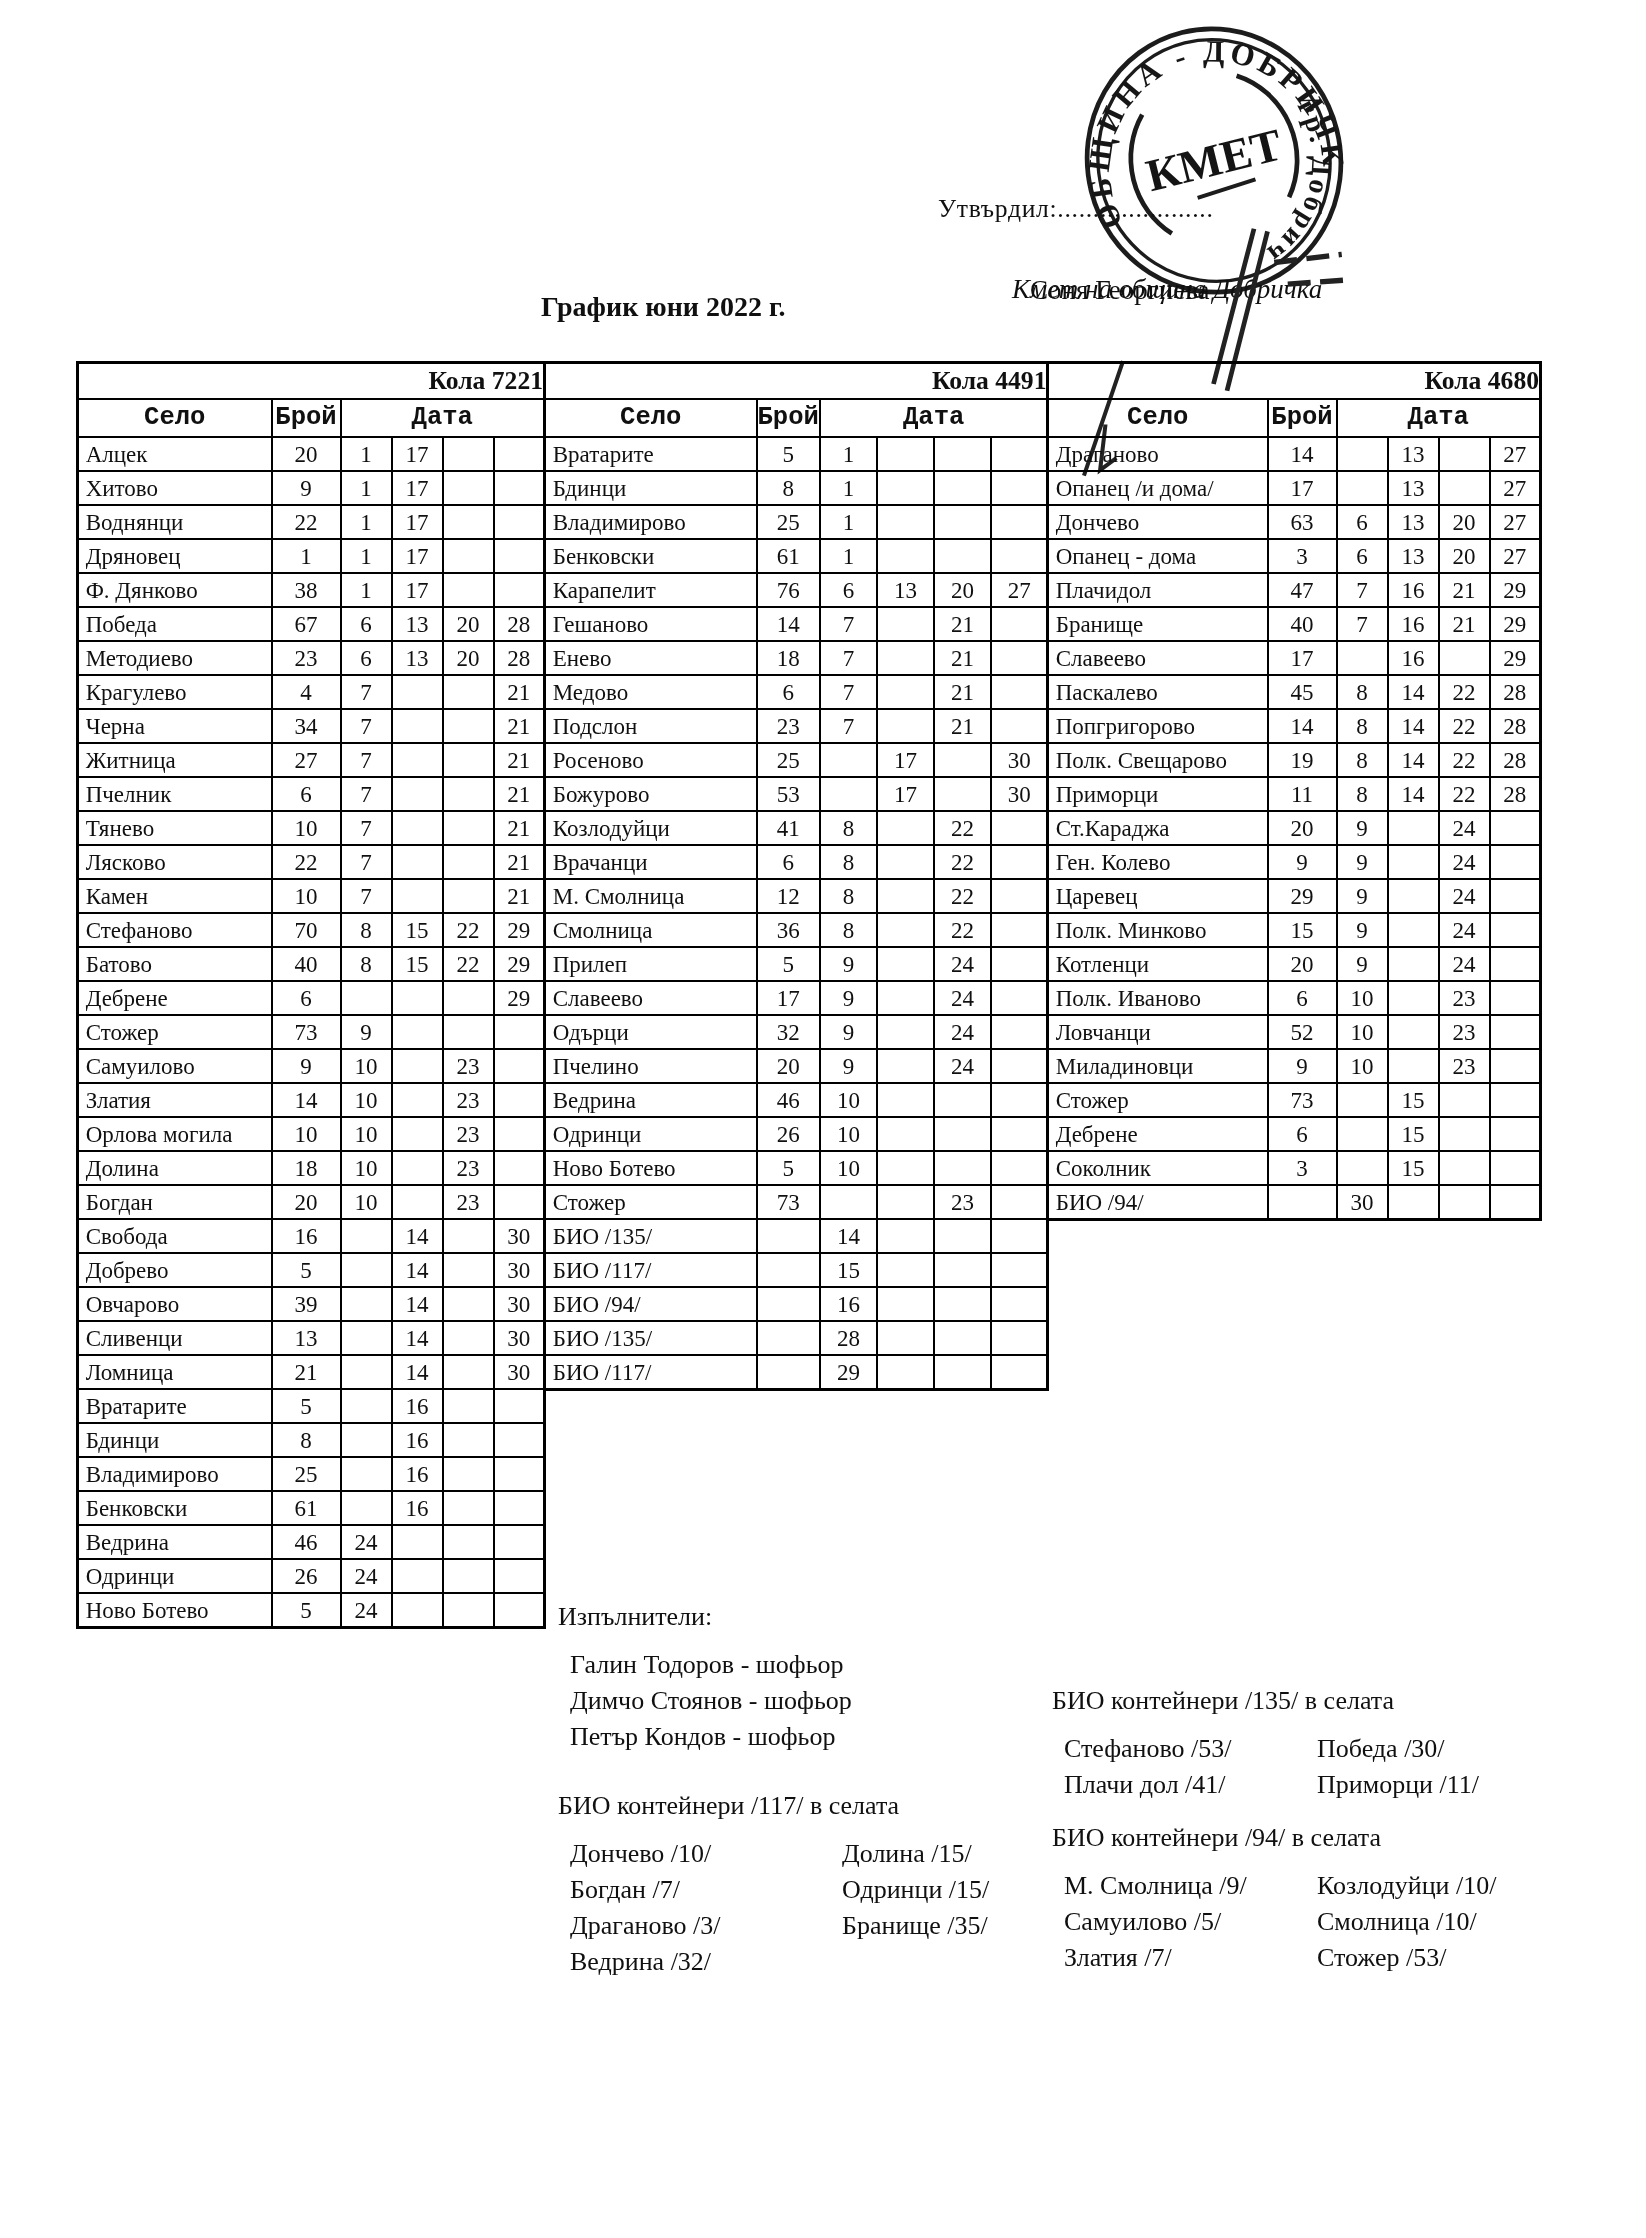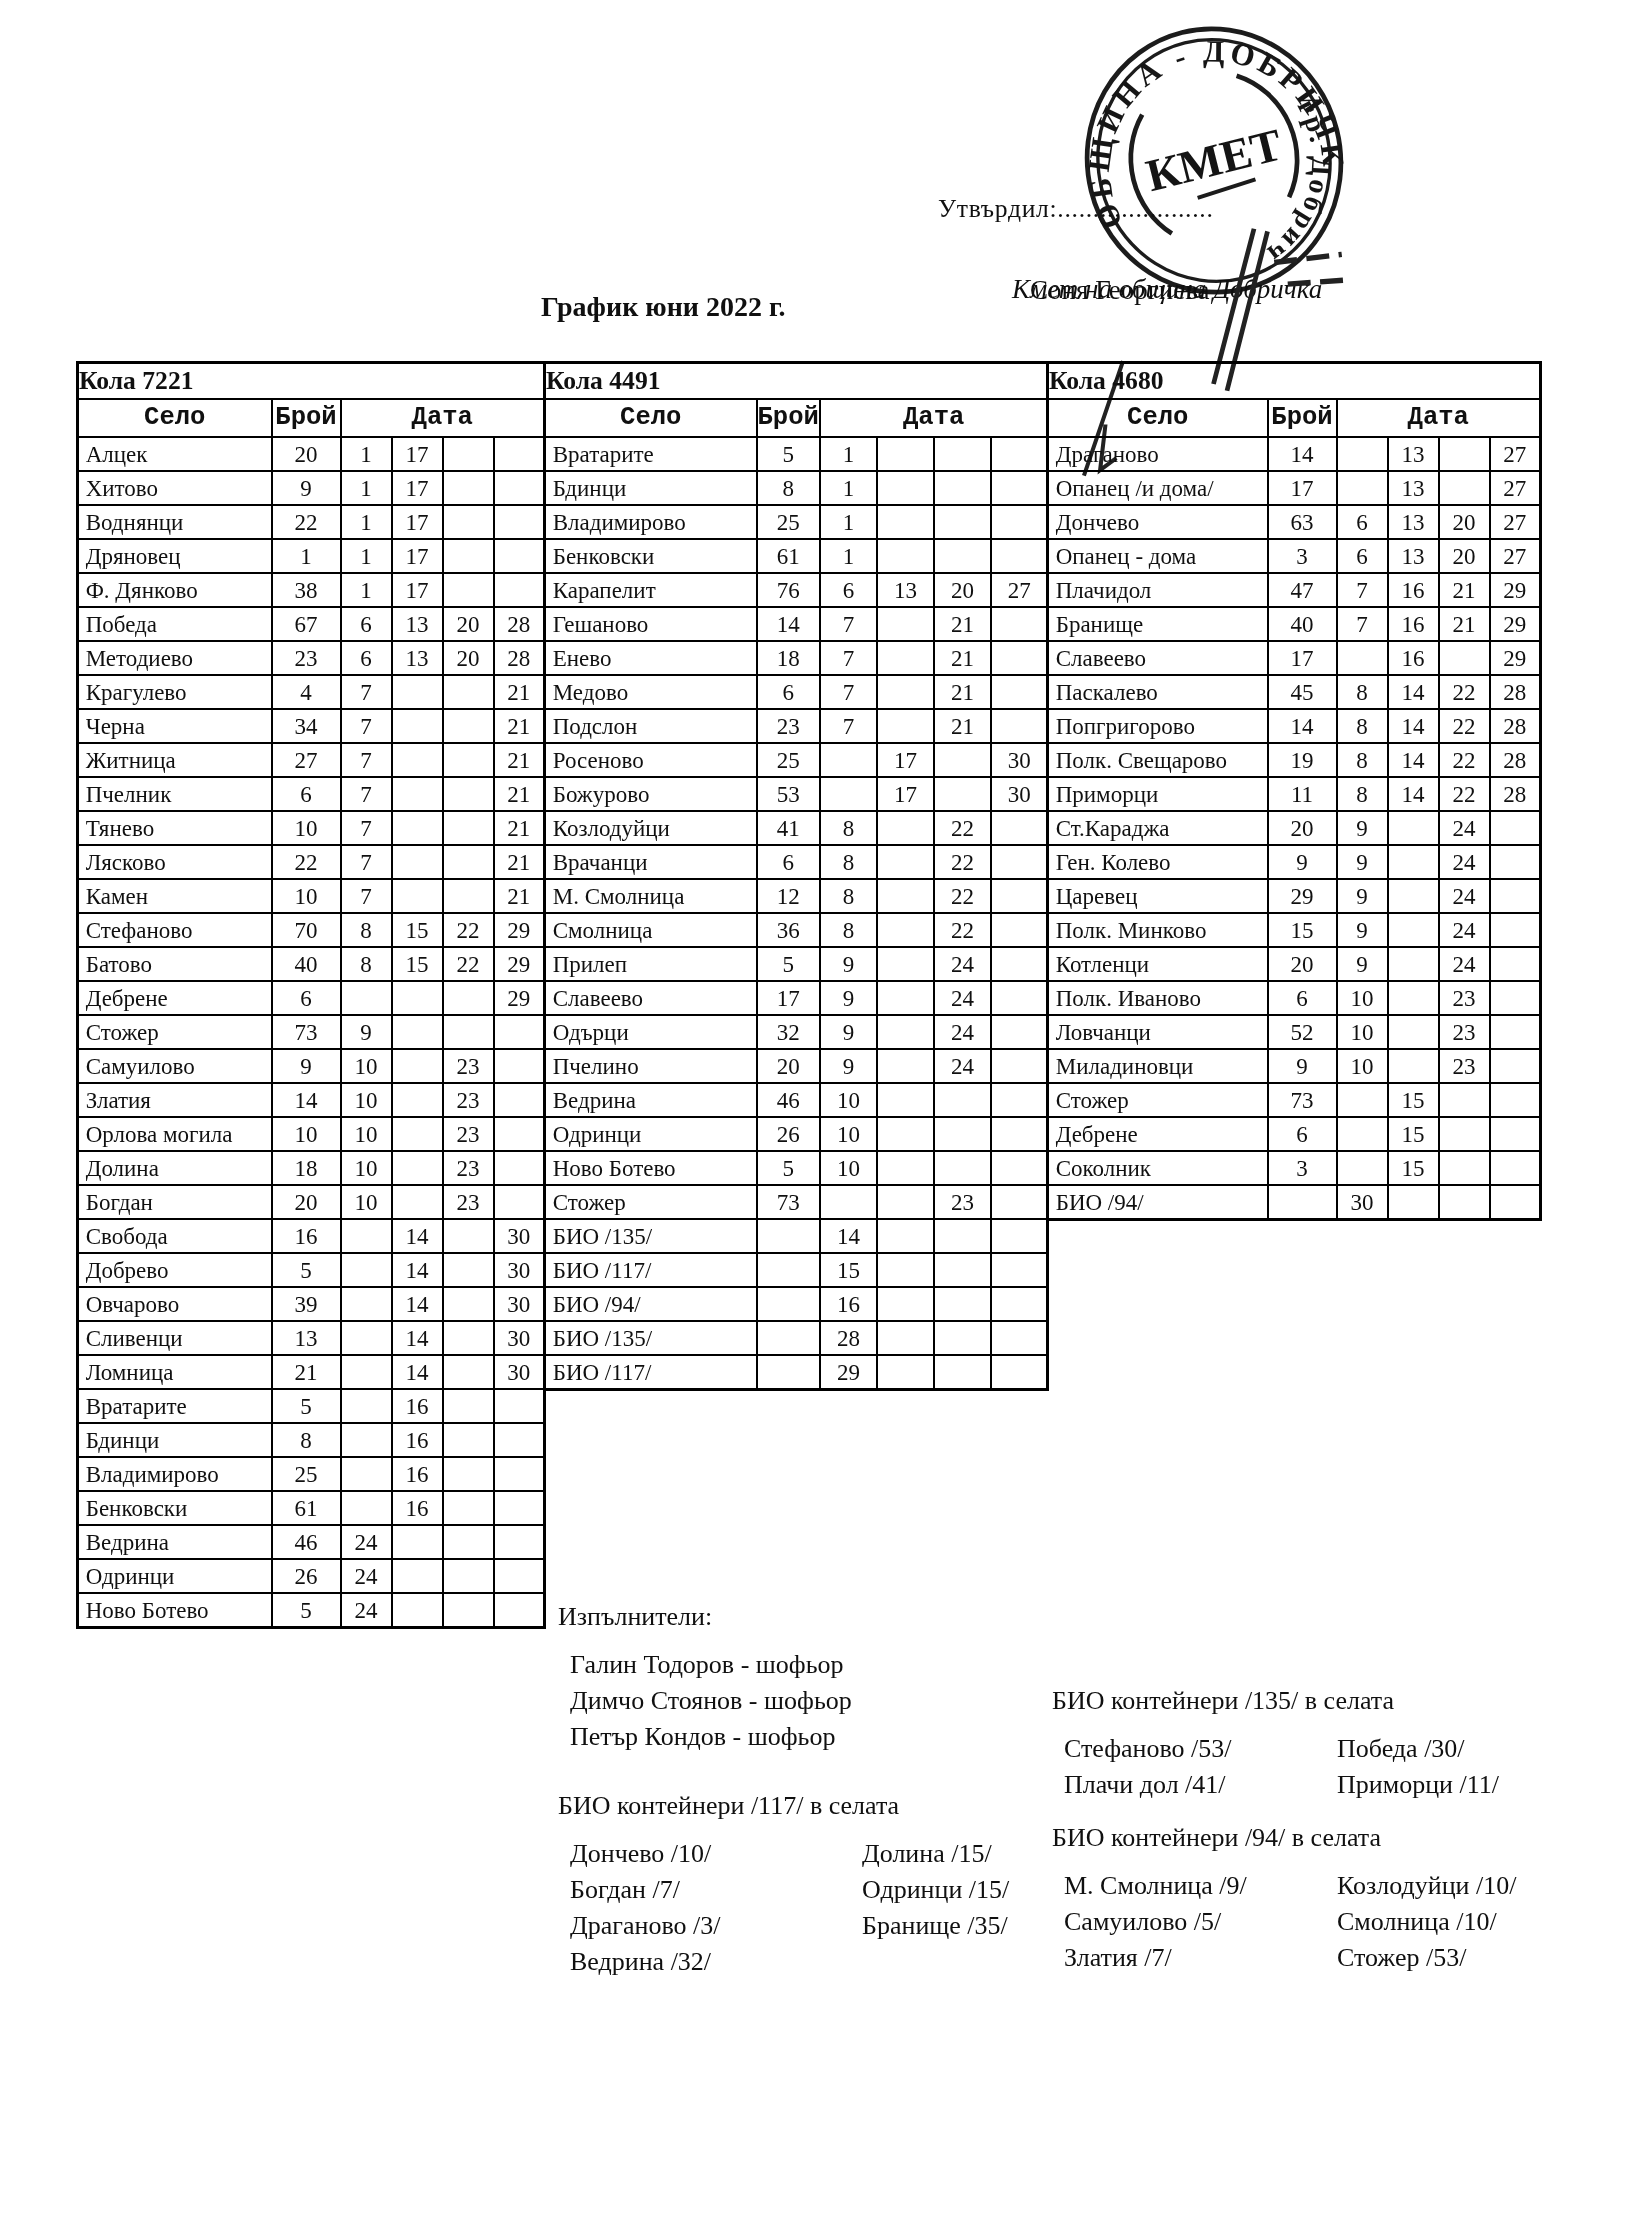--- a/index.html
+++ b/index.html
@@ -18,35 +18,35 @@
   .doc-title{position:absolute;left:541px;top:291px;font-size:28px;font-weight:bold;margin:0;}
 
   
   .tblhost{position:absolute;top:361px;}
   #table1{left:76px;}
   #table2{left:543px;}
   #table3{left:1046px;}
   table.grid{border-collapse:collapse;table-layout:fixed;border:3.4px solid #000;}
   table.grid th, table.grid td{border:2px solid #000;font-size:23px;color:#101010;
       overflow:hidden;white-space:nowrap;padding:0;height:32px;line-height:1;}
-  table.grid th.kola{font-size:25.6px;font-weight:bold;text-align:left;height:34px;border-bottom:2.7px solid #000;}
+  table.grid th.kola{font-size:25.6px;font-weight:bold;text-align:right;height:34px;border-bottom:2.7px solid #000;}
   table.grid th.h2{font-size:25.6px;font-weight:bold;text-align:center;height:36px;border-bottom:2.7px solid #000;font-family:Liberation Mono, monospace;}
   table.grid td.v{text-align:left;padding-left:6.7px;border-right:2.7px solid #000;}
   table.grid td.c{text-align:center;border-right:2.7px solid #000;}
   table.grid td.d{text-align:center;}
   table.grid th.selo{border-right:2.7px solid #000;}
   table.grid th.broy{border-right:2.7px solid #000;}
 
   
   .txtblock{position:absolute;font-size:26px;line-height:36px;}
   .executors{left:558px;top:1599px;}
   .bio117{left:558px;top:1788px;}
   .bio135{left:1052px;top:1683px;}
   .bio94{left:1052px;top:1820px;}
-  .bio-cols{display:flex;gap:20px;}
+  .bio-cols{display:flex;}
   .bio-col1{width:248px;}
   .bio135 .bio-col1, .bio94 .bio-col1{width:229px;}
   .heading{font-weight:normal;}
   ul.plain{list-style:none;margin:12px;padding:0;}
 
   
   .ink{position:absolute;pointer-events:none;}
 </style>
 </head>
 <body>

